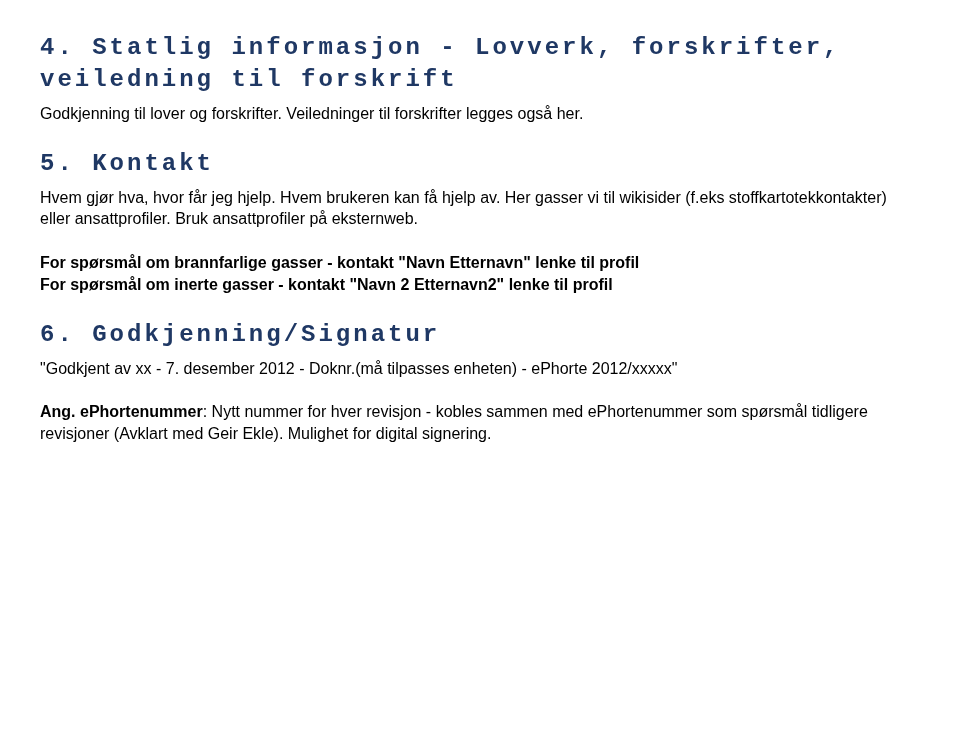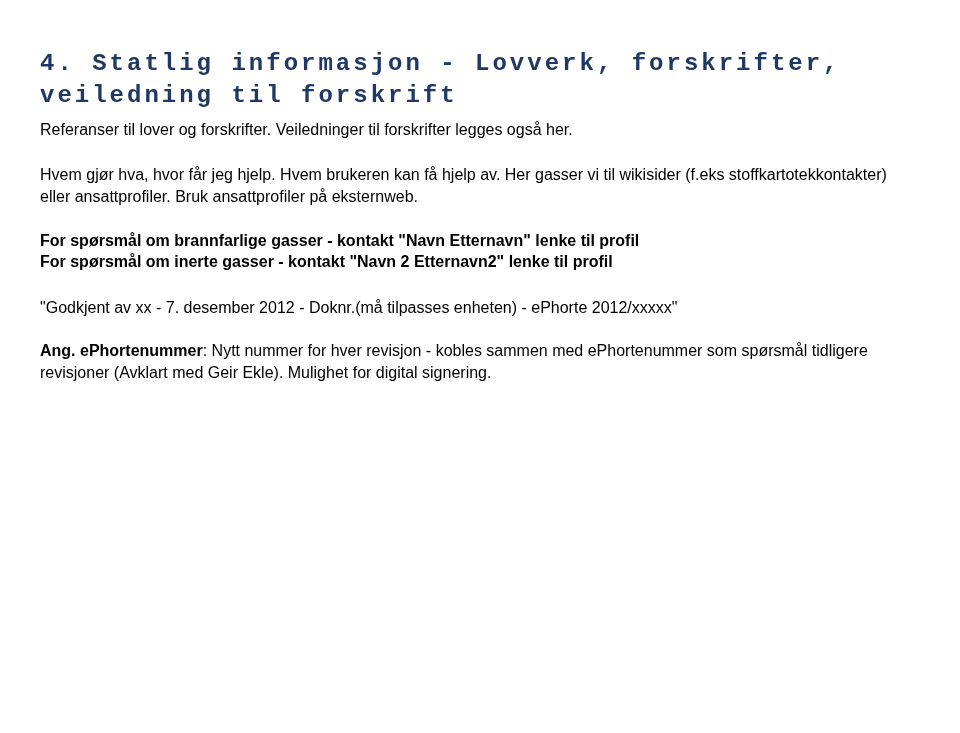--- a/index.html
+++ b/index.html
@@ -18,38 +18,39 @@
     letter-spacing: 3px;
     font-weight: bold;
     margin: 0 0 6px 0;
     line-height: 1.35;
   }
   p {
     margin: 0 0 22px 0;
   }
   .section {
     margin-bottom: 24px;
-    margin-top: 16px;
   }
   .no-bottom {
     margin-bottom: 0;
   }
 </style>
 </head>
 <body>
 
 <div class="section">
   <h2>4. Statlig informasjon - Lovverk, forskrifter, veiledning til forskrift</h2>
-  <p>Referanser til lover og forskrifter. Veiledninger til forskrifter legges også her.</p>
+  <p>Godkjenning til lover og forskrifter. Veiledninger til forskrifter legges også her.</p>
 </div>
 
 <div class="section">
+  <h2>5. Kontakt</h2>
   <p>Hvem gjør hva, hvor får jeg hjelp. Hvem brukeren kan få hjelp av. Her gasser vi til wikisider (f.eks stoffkartotekkontakter) eller ansattprofiler. Bruk ansattprofiler på eksternweb.</p>
   <p style="white-space: pre-line; font-weight: bold;">For spørsmål om brannfarlige gasser - kontakt "Navn Etternavn" lenke til profil
 For spørsmål om inerte gasser - kontakt "Navn 2 Etternavn2" lenke til profil</p>
 </div>
 
 <div class="section">
+  <h2>6. Godkjenning/Signatur</h2>
   <p>"Godkjent av xx - 7. desember 2012 - Doknr.(må tilpasses enheten) - ePhorte 2012/xxxxx"</p>
   <p class="no-bottom">
     <strong>Ang. ePhortenummer</strong><span>: Nytt nummer for hver revisjon - kobles sammen med ePhortenummer som spørsmål tidligere revisjoner (Avklart med Geir Ekle). Mulighet for digital signering.</span>
   </p>
 </div>
 
 </body></html>

